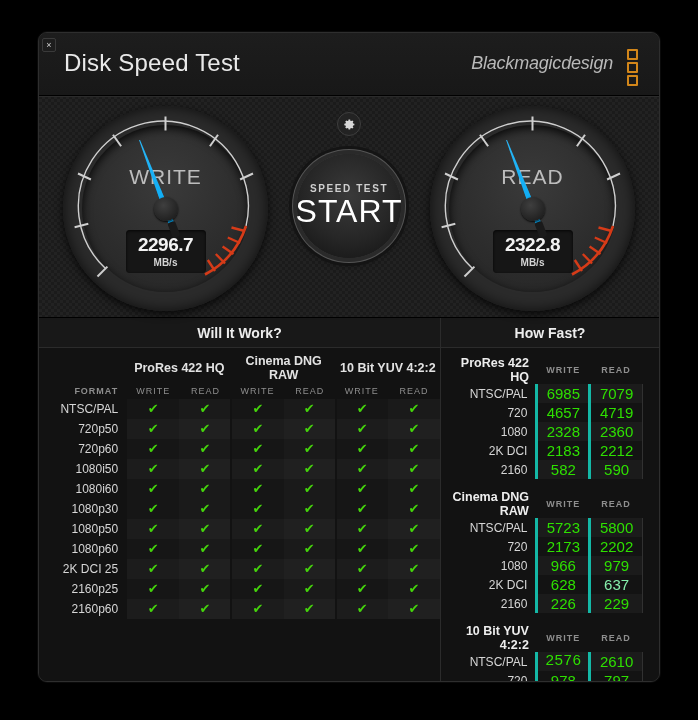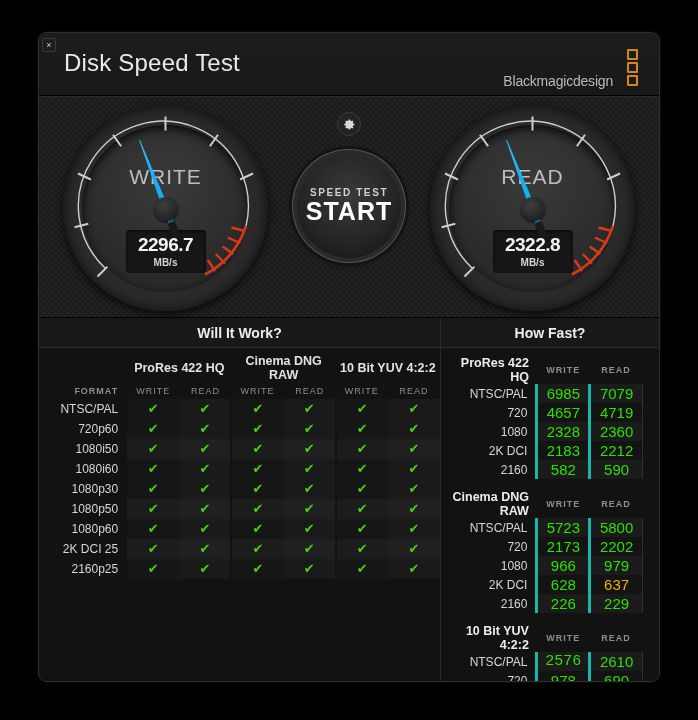--- a/index.html
+++ b/index.html
@@ -35,22 +35,22 @@
   .titlebar{
     position:relative; height:63px; width:100%;
     background:linear-gradient(#1d1d1d,#181818);
     border-bottom:1px solid #000;
   }
   .app-title{
     position:absolute; left:25px; top:16px;
     font-size:24px; color:#e9e9e9; font-weight:400; letter-spacing:0.2px;
   }
   .brand{
-    position:absolute; right:46px; top:40px;
-    font-size:14px; color:#b9b9b9; letter-spacing:-0.2px;
+    position:absolute; right:46px; top:20px;
+    font-size:18px; color:#b9b9b9; letter-spacing:-0.2px;font-style:italic;
   }
   .brand-logo{
     position:absolute; right:21px; top:16px;
     display:flex; flex-direction:column; gap:2px;
   }
   .brand-logo i{
     display:block; width:11px; height:11px;
     border:2px solid #d2861a; border-radius:1px;
   }
 
@@ -124,21 +124,21 @@
   }
   .start-btn{
     position:absolute; left:50%; transform:translateX(-50%); top:58px;
     width:104px; height:104px; border-radius:50%;
     background:radial-gradient(circle at 50% 40%, #3a3a3a 0%, #262626 55%, #111 100%);
     box-shadow:0 0 0 4px #2a2a2a, 0 0 0 5px #555, 0 0 0 8px #141414, 0 4px 10px rgba(0,0,0,.8);
     display:flex; flex-direction:column; align-items:center; justify-content:center;
     cursor:pointer;
   }
   .start-small{ color:#cfcfcf; font-size:10px; font-weight:bold; letter-spacing:1.6px; }
-  .start-big{ color:#fff; font-size:25px; font-weight:bold; letter-spacing:1px; margin-top:-1px; }
+  .start-big{ color:#fff; font-size:32px; font-weight:normal; letter-spacing:1px; margin-top:-1px; }
 
   
   .lower{ display:flex; height:363px; background:#121212; }
   .panel-left{ width:402px; border-right:1px solid #2b2b2b; }
   .panel-right{ flex:1; }
   .sec-head{
     height:30px; line-height:30px; text-align:center;
     color:#ededed; font-size:14px; font-weight:bold;
     background:#181818;
     border-bottom:1px solid #2b2b2b;
@@ -319,20 +319,29 @@
           <tbody id="wbody">
               <tr class="odd">
                 <td class="fmt-td">NTSC/PAL</td>
                 <td class="chk c1" style="color: rgb(69, 212, 12);">✔</td>
                 <td class="chk c2" style="color: rgb(69, 212, 12);">✔</td>
                 <td class="chk c3" style="color: rgb(69, 212, 12);">✔</td>
                 <td class="chk c4" style="color: rgb(69, 212, 12);">✔</td>
                 <td class="chk c5" style="color: rgb(69, 212, 12);">✔</td>
                 <td class="chk c6" style="color: rgb(69, 212, 12);">✔</td>
               </tr>
+              <tr class="even">
+                <td class="fmt-td">720p50</td>
+                <td class="chk c1" style="color: rgb(69, 212, 12);">✔</td>
+                <td class="chk c2" style="color: rgb(69, 212, 12);">✔</td>
+                <td class="chk c3" style="color: rgb(69, 212, 12);">✔</td>
+                <td class="chk c4" style="color: rgb(69, 212, 12);">✔</td>
+                <td class="chk c5" style="color: rgb(69, 212, 12);">✔</td>
+                <td class="chk c6" style="color: rgb(69, 212, 12);">✔</td>
+              </tr>
               <tr class="odd">
                 <td class="fmt-td">720p60</td>
                 <td class="chk c1" style="color: rgb(69, 212, 12);">✔</td>
                 <td class="chk c2" style="color: rgb(69, 212, 12);">✔</td>
                 <td class="chk c3" style="color: rgb(69, 212, 12);">✔</td>
                 <td class="chk c4" style="color: rgb(69, 212, 12);">✔</td>
                 <td class="chk c5" style="color: rgb(69, 212, 12);">✔</td>
                 <td class="chk c6" style="color: rgb(69, 212, 12);">✔</td>
               </tr>
               <tr class="even">
@@ -384,20 +393,29 @@
                 <td class="fmt-td">2K DCI 25</td>
                 <td class="chk c1" style="color: rgb(69, 212, 12);">✔</td>
                 <td class="chk c2" style="color: rgb(69, 212, 12);">✔</td>
                 <td class="chk c3" style="color: rgb(69, 212, 12);">✔</td>
                 <td class="chk c4" style="color: rgb(69, 212, 12);">✔</td>
                 <td class="chk c5" style="color: rgb(69, 212, 12);">✔</td>
                 <td class="chk c6" style="color: rgb(69, 212, 12);">✔</td>
               </tr>
               <tr class="odd">
                 <td class="fmt-td">2160p25</td>
+                <td class="chk c1" style="color: rgb(69, 212, 12);">✔</td>
+                <td class="chk c2" style="color: rgb(69, 212, 12);">✔</td>
+                <td class="chk c3" style="color: rgb(69, 212, 12);">✔</td>
+                <td class="chk c4" style="color: rgb(69, 212, 12);">✔</td>
+                <td class="chk c5" style="color: rgb(69, 212, 12);">✔</td>
+                <td class="chk c6" style="color: rgb(69, 212, 12);">✔</td>
+              </tr>
+              <tr class="even">
+                <td class="fmt-td">2160p60</td>
                 <td class="chk c1" style="color: rgb(69, 212, 12);">✔</td>
                 <td class="chk c2" style="color: rgb(69, 212, 12);">✔</td>
                 <td class="chk c3" style="color: rgb(69, 212, 12);">✔</td>
                 <td class="chk c4" style="color: rgb(69, 212, 12);">✔</td>
                 <td class="chk c5" style="color: rgb(69, 212, 12);">✔</td>
                 <td class="chk c6" style="color: rgb(69, 212, 12);">✔</td>
               </tr>
             </tbody>
         </table>
       </div>
@@ -474,21 +492,21 @@
                     <td class="hf-val last" style="color: rgb(46, 224, 0);">2202</td>
                   </tr>
                   <tr class="hf-row odd">
                     <td class="hf-row-label">1080</td>
                     <td class="hf-val " style="color: rgb(46, 224, 0);">966</td>
                     <td class="hf-val last" style="color: rgb(46, 224, 0);">979</td>
                   </tr>
                   <tr class="hf-row even">
                     <td class="hf-row-label">2K DCI</td>
                     <td class="hf-val " style="color: rgb(46, 224, 0);">628</td>
-                    <td class="hf-val last" style="color: #eab308;">637</td>
+                    <td class="hf-val last" style="color: #86efac;">637</td>
                   </tr>
                   <tr class="hf-row odd">
                     <td class="hf-row-label">2160</td>
                     <td class="hf-val " style="color: rgb(46, 224, 0);">226</td>
                     <td class="hf-val last" style="color: rgb(46, 224, 0);">229</td>
                   </tr>
                 </tbody>
               </table>
             </div>
             <div class="hf-grp">
@@ -507,21 +525,21 @@
                 </thead>
                 <tbody>
                   <tr class="hf-row odd">
                     <td class="hf-row-label">NTSC/PAL</td>
                     <td class="hf-val " style="color: rgb(46, 224, 0); font-family: Liberation Mono, monospace;">2576</td>
                     <td class="hf-val last" style="color: rgb(46, 224, 0);">2610</td>
                   </tr>
                   <tr class="hf-row even">
                     <td class="hf-row-label">720</td>
                     <td class="hf-val " style="color: rgb(46, 224, 0); text-decoration: underline;">978</td>
-                    <td class="hf-val last" style="color: rgb(46, 224, 0);">690</td>
+                    <td class="hf-val last" style="color: rgb(46, 224, 0);">797</td>
                   </tr>
                 </tbody>
               </table>
             </div>
           </div>
       </div>
     </div>
   </div>
 
   <div class="close-btn">×</div>

